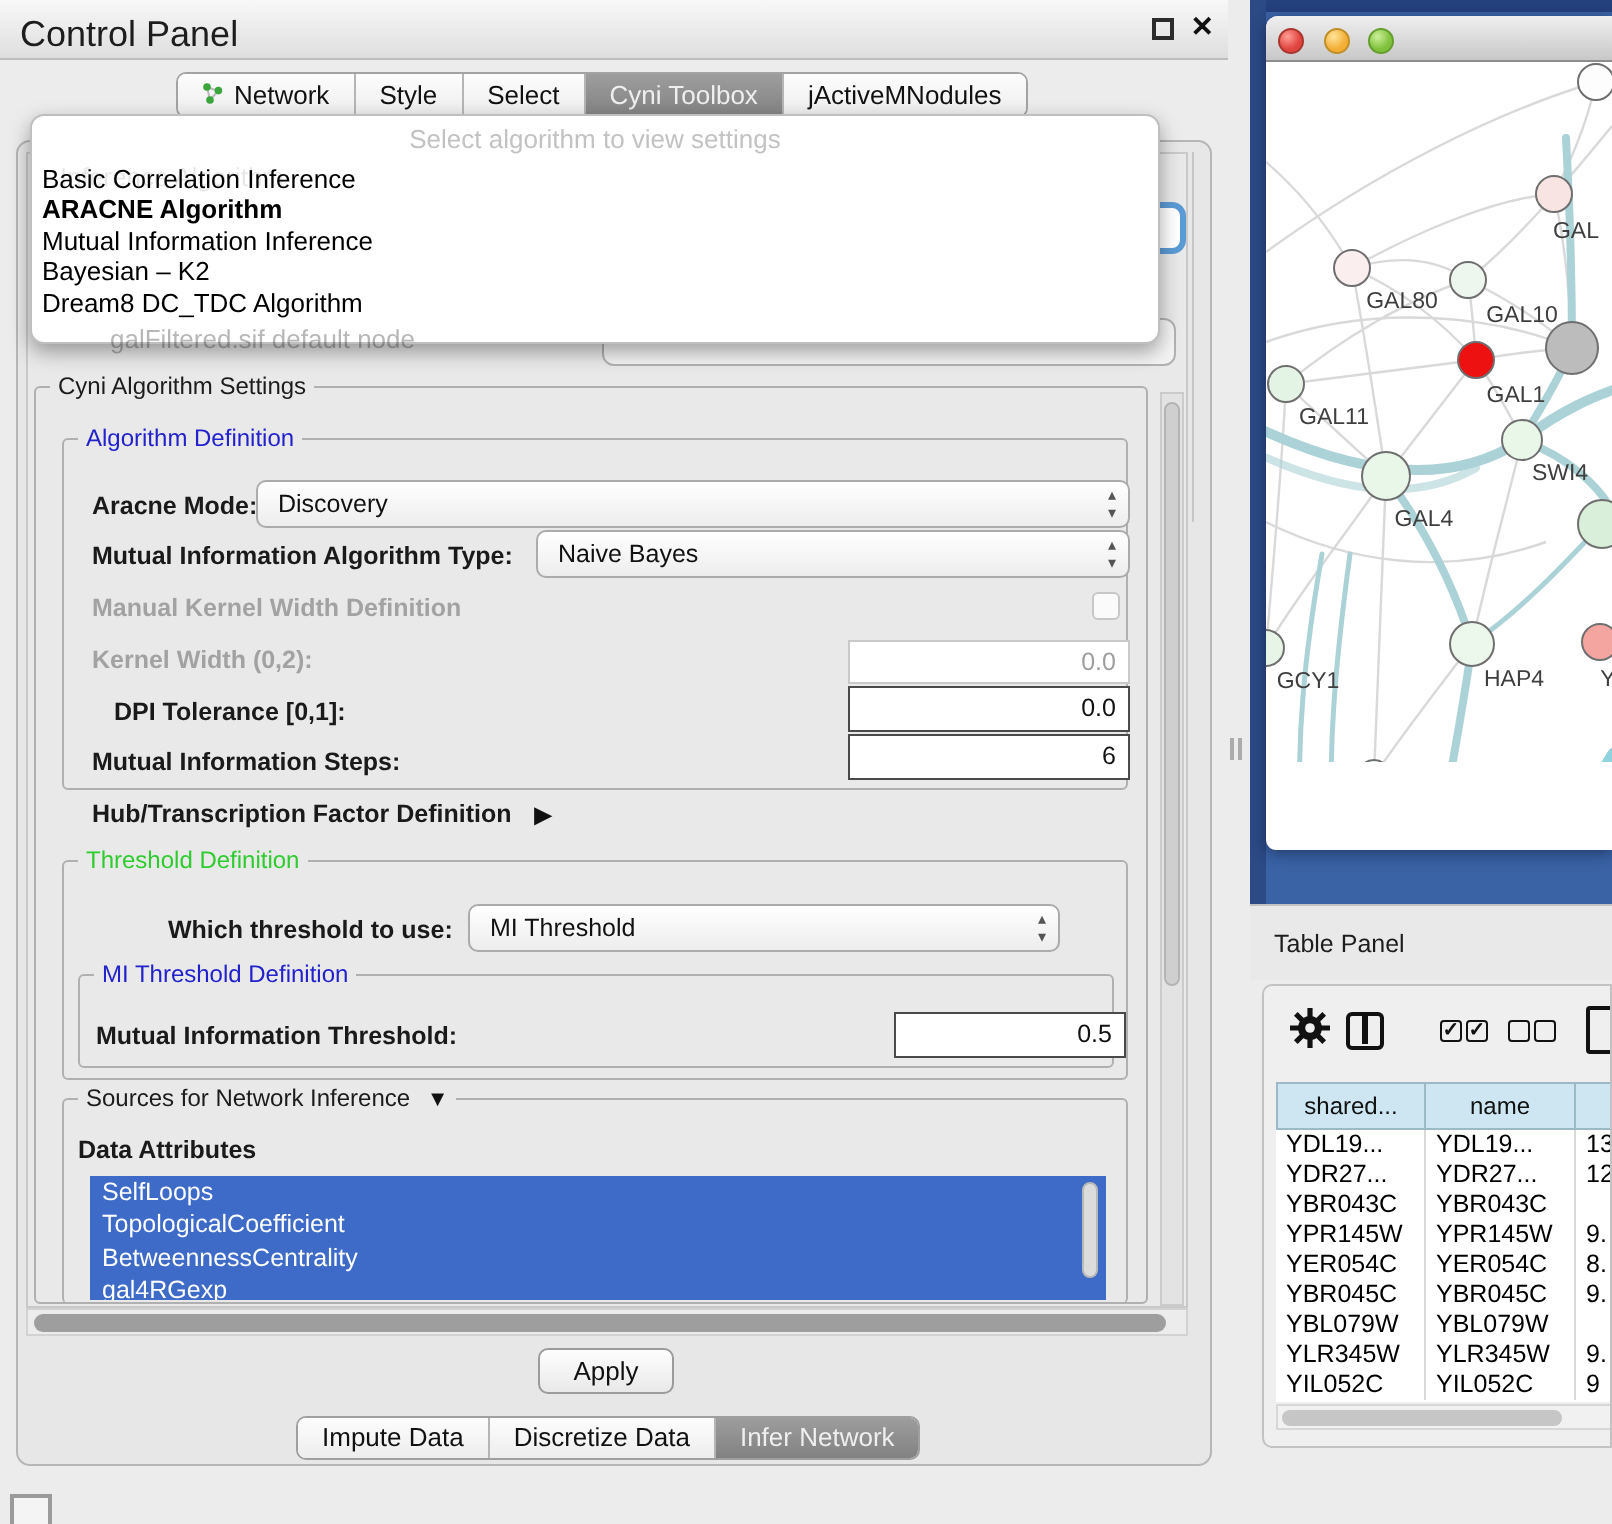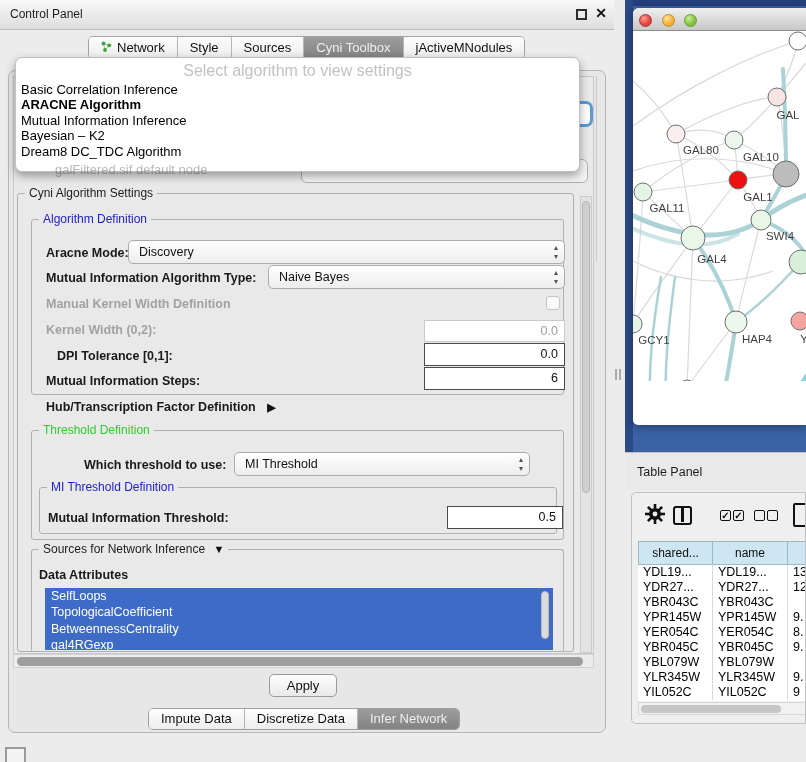--- a/index.html
+++ b/index.html
@@ -4,21 +4,21 @@
 <style>
   * { margin:0; padding:0; box-sizing:border-box; }
   html,body { width:806px; height:762px; overflow:hidden; }
   body { font-family:"Liberation Sans", sans-serif; background:#ececec; position:relative; }
   #screen { position:absolute; inset:0; }
 
   
   #control-panel { position:absolute; left:0; top:0; width:614px; height:762px; }
   .cp-titlebar { position:absolute; left:0; top:0; width:614px; height:30px;
     background:linear-gradient(#f8f8f8,#dedede); border-bottom:1px solid #bdbdbd; }
-  .cp-title { position:absolute; left:10px; top:7px; font-size:12px; color:#1d1d1d; }
+  .cp-title { position:absolute; left:10px; top:7px; font-size:18px; color:#1d1d1d; }
   .float-icon { position:absolute; right:27px; top:9px; width:11px; height:11px; border:2px solid #2c2c2c; background:transparent; }
   .close-icon { position:absolute; right:7px; top:5px; font-size:14px; font-weight:bold; color:#111; }
 
   .cp-tabs { position:absolute; left:88px; top:36px; height:23px; display:flex;
     border:1px solid #a3a3a3; border-radius:5px; overflow:hidden; background:#fff; }
   .cp-tab { padding:0 12px; line-height:21px; font-size:13px; color:#111;
     background:linear-gradient(#fdfdfd,#ededed); border-left:1px solid #b5b5b5; white-space:nowrap;
     display:flex; align-items:flex-end; gap:5px; }
   .cp-tab:first-child { border-left:none; }
   .cp-tab.selected { background:linear-gradient(#9d9d9d,#838383); color:#efefef; }
@@ -84,21 +84,21 @@
   .bottom-tab { padding:0 12px; line-height:20px; font-size:13px; color:#111;
     background:linear-gradient(#fdfdfd,#ededed); border-left:1px solid #b5b5b5; white-space:nowrap; }
   .bottom-tab:first-child { border-left:none; }
   .bottom-tab.selected { background:linear-gradient(#9d9d9d,#828282); color:#efefef; }
 
   
   .popup { position:absolute; left:15px; top:57px; width:565px; height:115px;
     background:#fff; border:1px solid #bfbfbf; border-radius:7px;
     box-shadow:0 4px 10px rgba(0,0,0,.35); z-index:10; }
   .popup-prompt { position:absolute; top:4px; left:0; width:100%; text-align:center;
-    font-size:16px; color:#c2c2c2; }
+    font-size:13px; color:#c2c2c2; }
   .popup-items { position:absolute; top:24px; left:5px; right:5px; }
   .popup-item { font-size:13px; color:#000; line-height:15.4px; white-space:nowrap; }
   .popup-item.selected { font-weight:bold; }
   .ghost { position:absolute; z-index:11; font-size:13px; color:#222; pointer-events:none; }
 
   .mini-dock-icon { position:absolute; left:5px; top:747px; width:21px; height:18px;
     border:2px solid #9a9a9a; background:#f4f4f4; }
 
   .divider-grip { position:absolute; left:615px; top:369px; width:6px; height:11px;
     border-left:2px solid #ababab; border-right:2px solid #ababab; }
@@ -168,21 +168,21 @@
               <circle cx="2.5" cy="2.5" r="1.9" fill="#3aa53a"></circle>
               <circle cx="8.2" cy="4.3" r="1.9" fill="#3aa53a"></circle>
               <circle cx="4" cy="9" r="1.9" fill="#3aa53a"></circle>
             </svg></span>
           <span>Network</span>
         </div>
         <div class="cp-tab">
           <span>Style</span>
         </div>
         <div class="cp-tab">
-          <span>Sources</span>
+          <span>Select</span>
         </div>
         <div class="cp-tab selected">
           <span>Cyni Toolbox</span>
         </div>
         <div class="cp-tab">
           <span>jActiveMNodules</span>
         </div>
       </div>
 
     <div class="cp-main">

